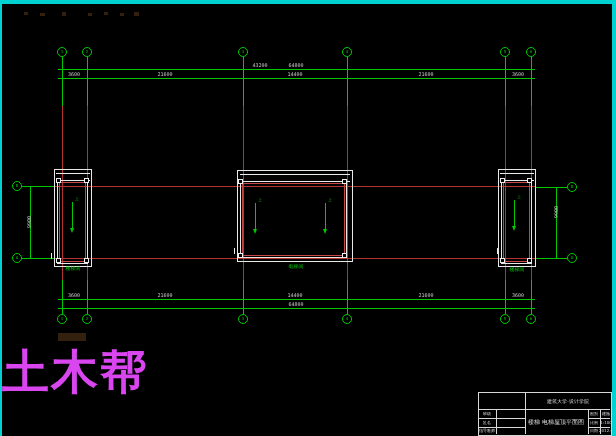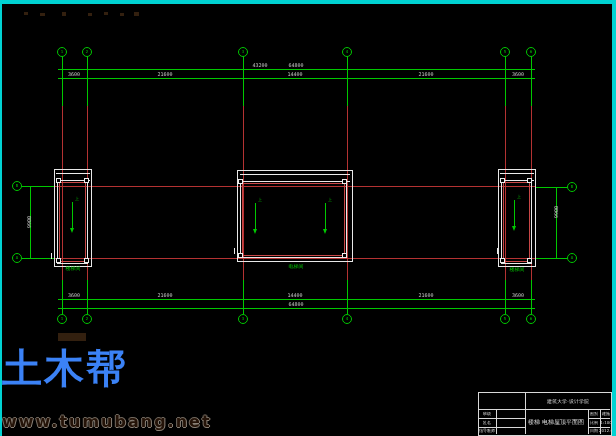--- a/index.html
+++ b/index.html
@@ -26,22 +26,22 @@
       border-right:2px solid transparent;border-top:5px solid #00c800;z-index:3;}
   .al{position:absolute;color:#00c800;font:4px/4px "DejaVu Sans",sans-serif;z-index:3;white-space:nowrap;}
   .rl{position:absolute;color:#00c800;font:5px/6px "DejaVu Sans",sans-serif;
       transform:translateX(-50%);white-space:nowrap;z-index:3;}
   .tb{position:absolute;border:1px solid #d8d8d8;background:#000;z-index:4;}
   .tl{position:absolute;background:#d8d8d8;z-index:5;}
   .tbt{position:absolute;color:#d8d8d8;font:5px/6px "DejaVu Sans",sans-serif;
        transform:translate(-50%,-50%);white-space:nowrap;z-index:5;}
   .tbt.big{font-size:6px;}
   .tbt.small{font-size:4px;}
-  .wm-logo{position:absolute;left:2px;top:348px;font-weight:bold;font-size:40px;line-height:1;
-           letter-spacing:2px;color:#3b82f6;z-index:4;font-family:"DejaVu Sans",sans-serif;}
+  .wm-logo{position:absolute;left:2px;top:348px;font-weight:bold;font-size:47px;line-height:1;
+           letter-spacing:2px;color:#d946ef;z-index:4;font-family:"DejaVu Sans",sans-serif;}
   .wm-url{position:absolute;left:2px;top:412px;font-weight:bold;font-size:16px;line-height:1.2;
           letter-spacing:2px;color:#241308;z-index:4;font-family:"DejaVu Sans",sans-serif;
           text-shadow:0 1px 0 #8a8177,1px 0 0 #8a8177,0 -1px 0 #6f675d,-1px 0 0 #6f675d;}
 </style>
 </head>
 <body>
 
 <div id="canvas">
 
   <div class="edge" style="left:0;top:0;width:616px;height:4px;"></div>
@@ -125,21 +125,20 @@
   <span class="tbt small" style="left:487px;top:431px;">指导教师</span>
   <span class="tbt big" style="left:556px;top:422px;">楼梯 电梯屋顶平面图</span>
   <span class="tbt small" style="left:594px;top:414px;">图别</span>
   <span class="tbt small" style="left:594px;top:423px;">比例</span>
   <span class="tbt small" style="left:594px;top:431px;">日期</span>
   <span class="tbt small" style="left:606px;top:414px;">建施</span>
   <span class="tbt small" style="left:606px;top:423px;">1:100</span>
   <span class="tbt small" style="left:606px;top:431px;">2012.6</span>
 
   <div class="wm-logo">土木帮</div>
-  <div class="wm-url">www.tumubang.net</div>
 
 <div class="ln g" style="left: 62px; top: 56px; width: 1px; height: 50px;"></div>
     <div class="ln g" style="left: 62px; top: 270px; width: 1px; height: 44px;"></div>
     <div class="ln r" style="left: 62px; top: 106px; width: 1px; height: 174px;"></div>
     <div class="ln g" style="left: 87px; top: 56px; width: 1px; height: 50px;"></div>
     <div class="ln g" style="left: 87px; top: 270px; width: 1px; height: 44px;"></div>
     <div class="ln r" style="left: 87px; top: 106px; width: 1px; height: 174px;"></div>
     <div class="ln g" style="left: 243px; top: 56px; width: 1px; height: 50px;"></div>
     <div class="ln g" style="left: 243px; top: 270px; width: 1px; height: 44px;"></div>
     <div class="ln r" style="left: 243px; top: 106px; width: 1px; height: 174px;"></div>

